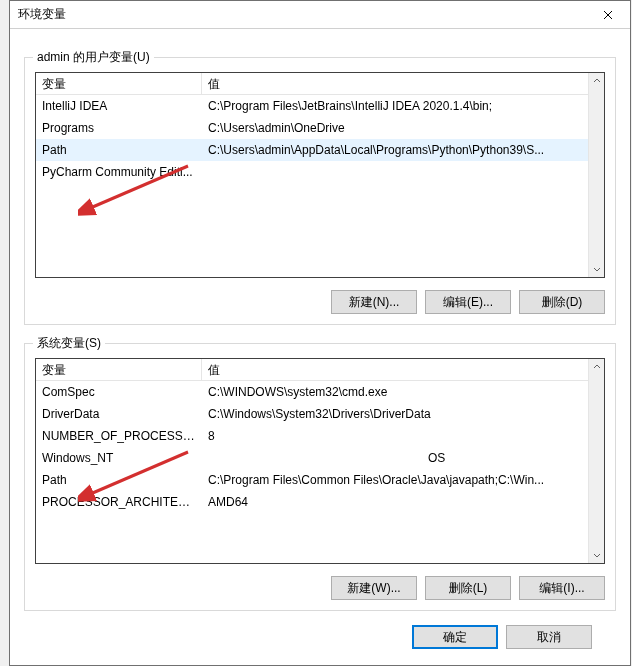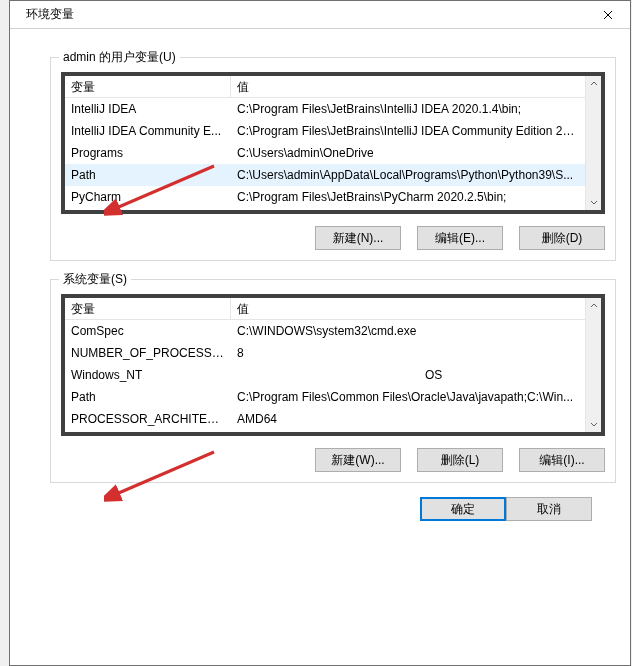--- a/index.html
+++ b/index.html
@@ -25,56 +25,55 @@
     flex-direction: column;
   }
   .titlebar {
     height: 28px;
     display: flex;
     align-items: center;
     border-bottom: 1px solid #d0d0d0;
     background: #fff;
   }
   .title {
-    padding-left: 16px;
+    padding-left: 8px;
     flex: 1;
   }
   .close-btn {
     width: 45px;
     height: 28px;
     display: flex;
     align-items: center;
     justify-content: center;
     cursor: pointer;
   }
   .close-btn svg { width: 10px; height: 10px; }
   .content {
     flex: 1;
     padding: 10px 14px 14px 14px;
     display: flex;
     flex-direction: column;
     position: relative;
-    margin-left: 26px;
   }
   .group {
     border: 1px solid #d9d9d9;
     position: relative;
     padding: 14px 10px 10px 10px;
     margin-top: 18px;
   }
   .group-label {
     position: absolute;
     top: -9px;
     left: 8px;
     background: #fff;
     padding: 0 4px;
   }
   .table-wrap {
-    border: 4px solid #404040;
-    height: 142px;
+    border: 1px solid #404040;
+    height: 206px;
     overflow: hidden;
     position: relative;
   }
   .table-header {
     display: flex;
     height: 22px;
     background: #fff;
     border-bottom: 1px solid #e5e5e5;
   }
   .table-header .th {
@@ -120,39 +119,39 @@
     display: flex;
     align-items: center;
     justify-content: center;
     cursor: pointer;
   }
   .sb-btn svg { width: 8px; height: 8px; }
   .sb-track { flex: 1; }
   .btn-row {
     display: flex;
     justify-content: flex-end;
-    gap: 16px;
+    gap: 8px;
     margin-top: 12px;
   }
   .btn {
     min-width: 86px;
     height: 24px;
     border: 1px solid #adadad;
     background: #e1e1e1;
     display: flex;
     align-items: center;
     justify-content: center;
     cursor: pointer;
     padding: 0 10px;
   }
   .btn.primary { border: 2px solid #0078d7; }
   .dialog-buttons {
     display: flex;
     justify-content: flex-end;
-    gap: 0;
+    gap: 8px;
     padding: 14px 24px 0 0;
     align-items: center;
   }
   .arrow {
     position: absolute;
     pointer-events: none;
     z-index: 10;
   }
 </style>
 </head>
@@ -193,34 +192,26 @@
         <div class="table-header">
           <div class="th">变量</div>
           <div class="th">值</div>
         </div>
         <div class="table-body" id="user-body">
             <div class="row">
               <div class="cell c1">IntelliJ IDEA</div>
               <div class="cell c2">C:\Program Files\JetBrains\IntelliJ IDEA 2020.1.4\bin;</div>
             </div>
             <div class="row">
-              <div class="cell c1">IntelliJ IDEA Community E...</div>
-              <div class="cell c2">C:\Program Files\JetBrains\IntelliJ IDEA Community Edition 20...</div>
-            </div>
-            <div class="row">
               <div class="cell c1">Programs</div>
               <div class="cell c2">C:\Users\admin\OneDrive</div>
             </div>
             <div class="row selected">
               <div class="cell c1">Path</div>
               <div class="cell c2">C:\Users\admin\AppData\Local\Programs\Python\Python39\S...</div>
-            </div>
-            <div class="row">
-              <div class="cell c1">PyCharm</div>
-              <div class="cell c2">C:\Program Files\JetBrains\PyCharm 2020.2.5\bin;</div>
             </div>
             <div class="row">
               <div class="cell c1">PyCharm Community Editi...</div>
             </div>
           </div>
         <div class="scrollbar">
           <div class="sb-btn">
               <svg viewBox="0 0 8 8">
                 <path d="M1 5 L4 2 L7 5" stroke="#606060" fill="none"></path>
               </svg>
@@ -246,20 +237,24 @@
         <div class="table-header">
           <div class="th">变量</div>
           <div class="th">值</div>
         </div>
         <div class="table-body" id="system-body">
             <div class="row">
               <div class="cell c1">ComSpec</div>
               <div class="cell c2">C:\WINDOWS\system32\cmd.exe</div>
             </div>
             <div class="row">
+              <div class="cell c1">DriverData</div>
+              <div class="cell c2">C:\Windows\System32\Drivers\DriverData</div>
+            </div>
+            <div class="row">
               <div class="cell c1">NUMBER_OF_PROCESSORS</div>
               <div class="cell c2">8</div>
             </div>
             <div class="row">
               <div class="cell c2">Windows_NT</div>
               <div class="cell c1">OS</div>
             </div>
             <div class="row">
               <div class="cell c1">Path</div>
               <div class="cell c2">C:\Program Files\Common Files\Oracle\Java\javapath;C:\Win...</div>

